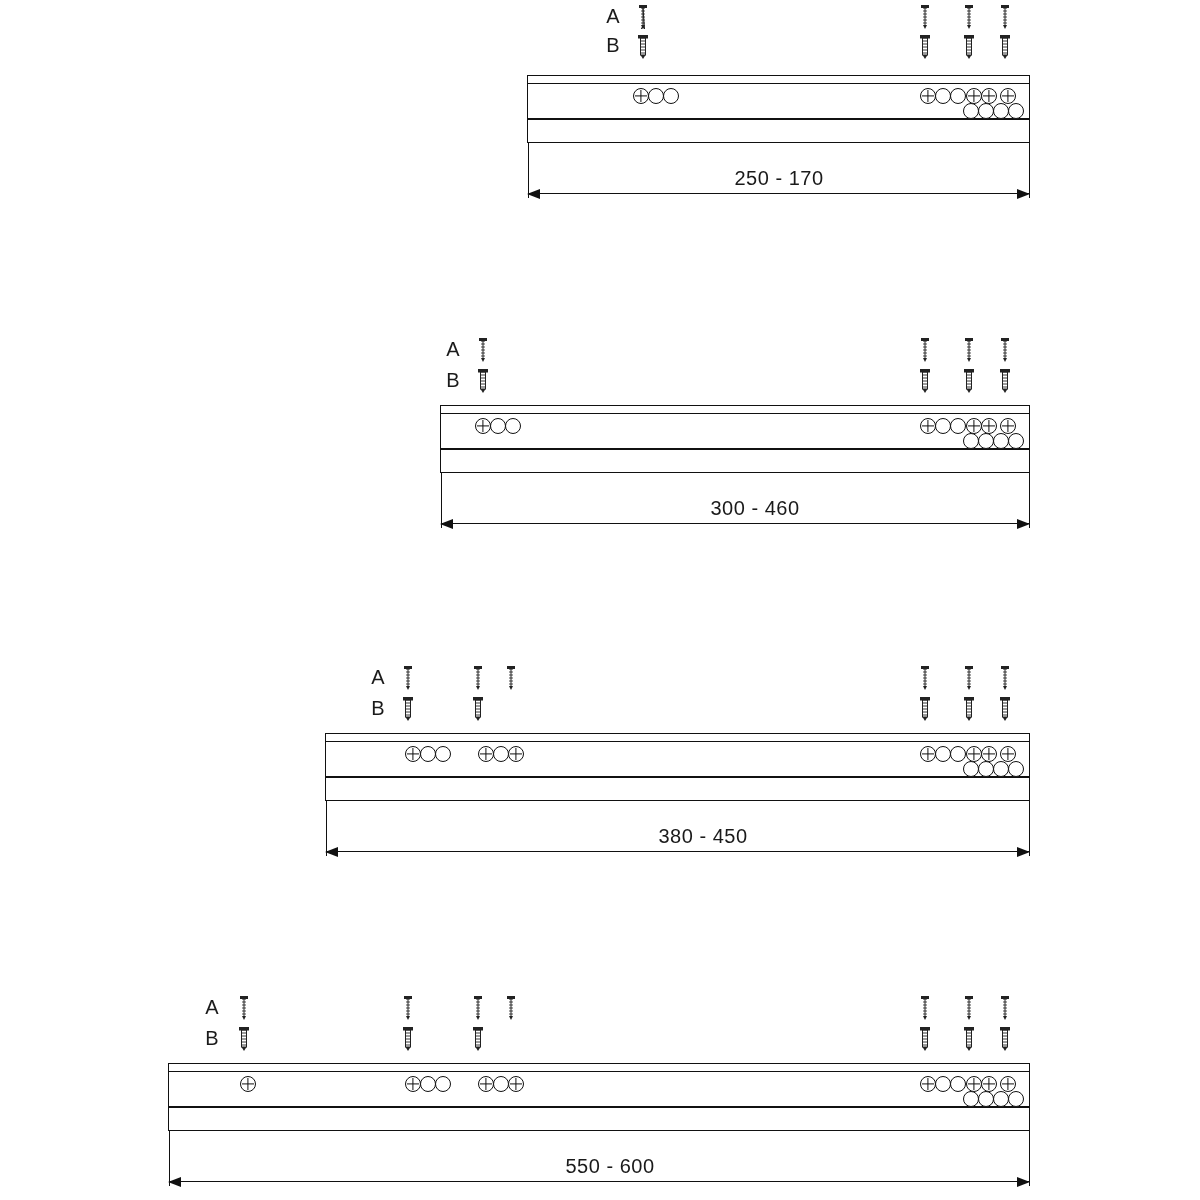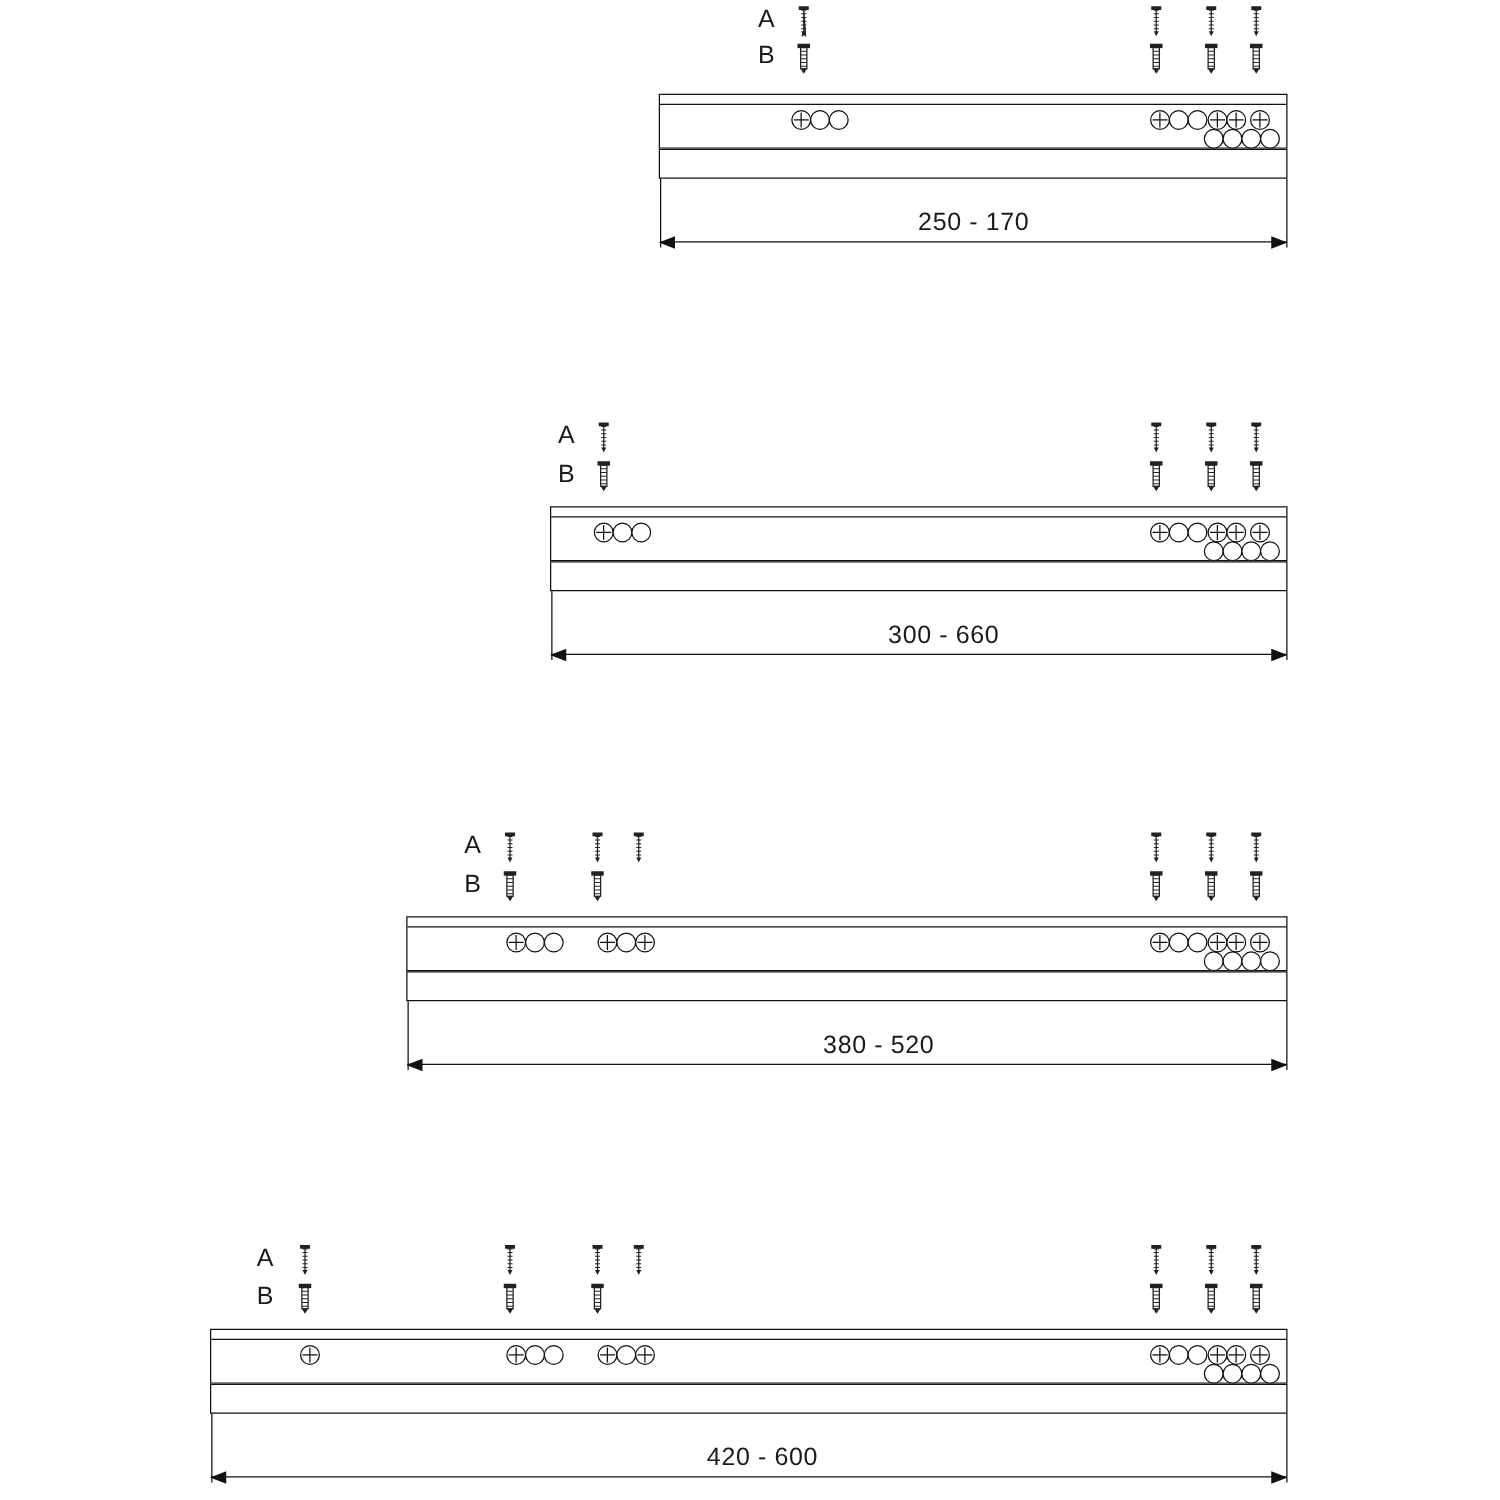--- a/index.html
+++ b/index.html
@@ -386,21 +386,21 @@
     <div class="hole" style="left:978px;top:113px;width:16px;height:16px;"></div>
     <div class="hole" style="left:993px;top:113px;width:16px;height:16px;"></div>
     <div class="hole" style="left:1008px;top:113px;width:16px;height:16px;"></div>
 
     <div class="ext" style="left:441px;top:153px;height:55px;"></div>
     <div class="ext" style="left:1029px;top:153px;height:55px;"></div>
     <div class="dim" style="left:441px;top:203px;width:588px;">
       <span class="arrow left"></span>
       <span class="arrow right"></span>
     </div>
-    <div class="dim-label" style="left:755px;top:200px;">300 - 660</div>
+    <div class="dim-label" style="left:755px;top:200px;">300 - 460</div>
   </div>
 
   <div class="panel" style="top:648px;height:300px;">
 
     <div class="screw-label" style="left:378px;top:29px;">A</div>
     <div class="screw-label" style="left:378px;top:60px;">B</div>
 
     <div class="screw" style="left:408px;top:17px;">
       <svg width="14" height="26" viewBox="0 0 14 26">
           <rect x="3" y="1" width="8" height="3" fill="#222"></rect>
@@ -563,21 +563,21 @@
     <div class="hole" style="left:978px;top:113px;width:16px;height:16px;"></div>
     <div class="hole" style="left:993px;top:113px;width:16px;height:16px;"></div>
     <div class="hole" style="left:1008px;top:113px;width:16px;height:16px;"></div>
 
     <div class="ext" style="left:326px;top:153px;height:55px;"></div>
     <div class="ext" style="left:1029px;top:153px;height:55px;"></div>
     <div class="dim" style="left:326px;top:203px;width:703px;">
       <span class="arrow left"></span>
       <span class="arrow right"></span>
     </div>
-    <div class="dim-label" style="left:703px;top:200px;">380 - 520</div>
+    <div class="dim-label" style="left:703px;top:200px;">380 - 450</div>
   </div>
 
   <div class="panel" style="top:978px;height:222px;">
 
     <div class="screw-label" style="left:212px;top:29px;">A</div>
     <div class="screw-label" style="left:212px;top:60px;">B</div>
 
     <div class="screw" style="left:244px;top:17px;">
       <svg width="14" height="26" viewBox="0 0 14 26">
           <rect x="3" y="1" width="8" height="3" fill="#222"></rect>
@@ -767,16 +767,16 @@
     <div class="hole" style="left:978px;top:113px;width:16px;height:16px;"></div>
     <div class="hole" style="left:993px;top:113px;width:16px;height:16px;"></div>
     <div class="hole" style="left:1008px;top:113px;width:16px;height:16px;"></div>
 
     <div class="ext" style="left:169px;top:153px;height:55px;"></div>
     <div class="ext" style="left:1029px;top:153px;height:55px;"></div>
     <div class="dim" style="left:169px;top:203px;width:860px;">
       <span class="arrow left"></span>
       <span class="arrow right"></span>
     </div>
-    <div class="dim-label" style="left:610px;top:200px;">420 - 600</div>
+    <div class="dim-label" style="left:610px;top:200px;">550 - 600</div>
   </div>
 
 </div>
 
 </body></html>

